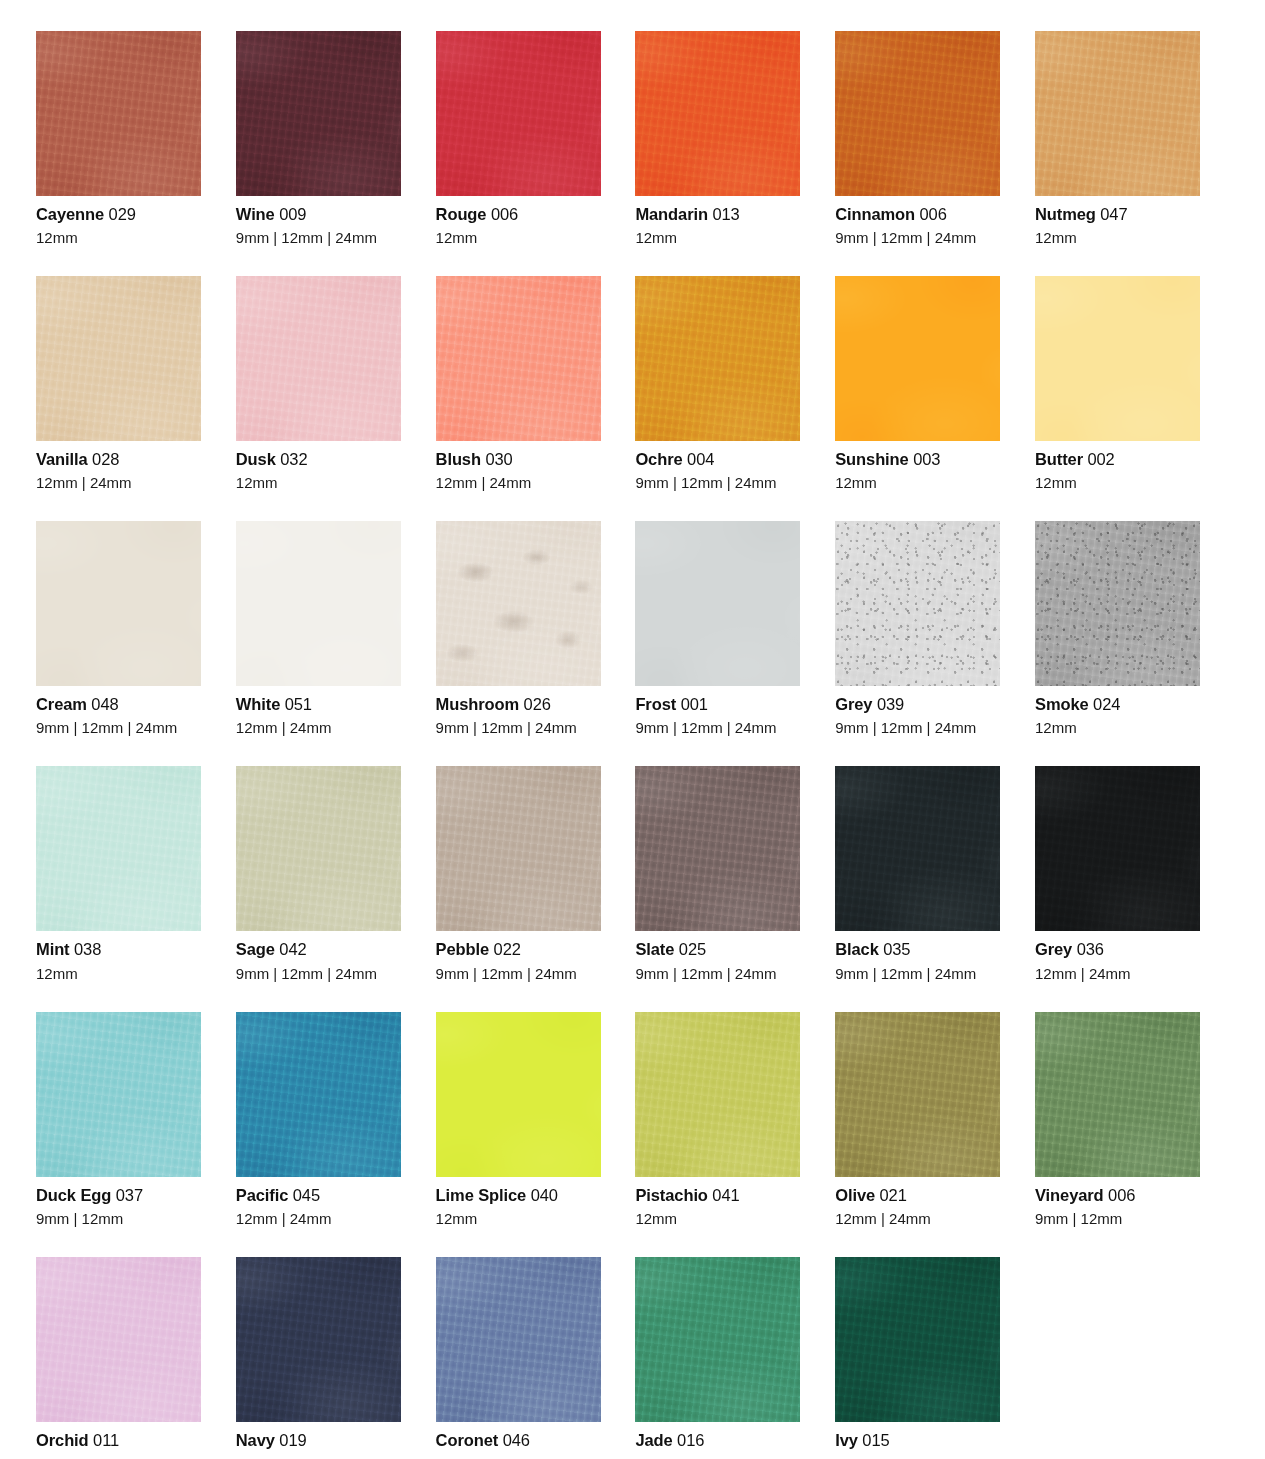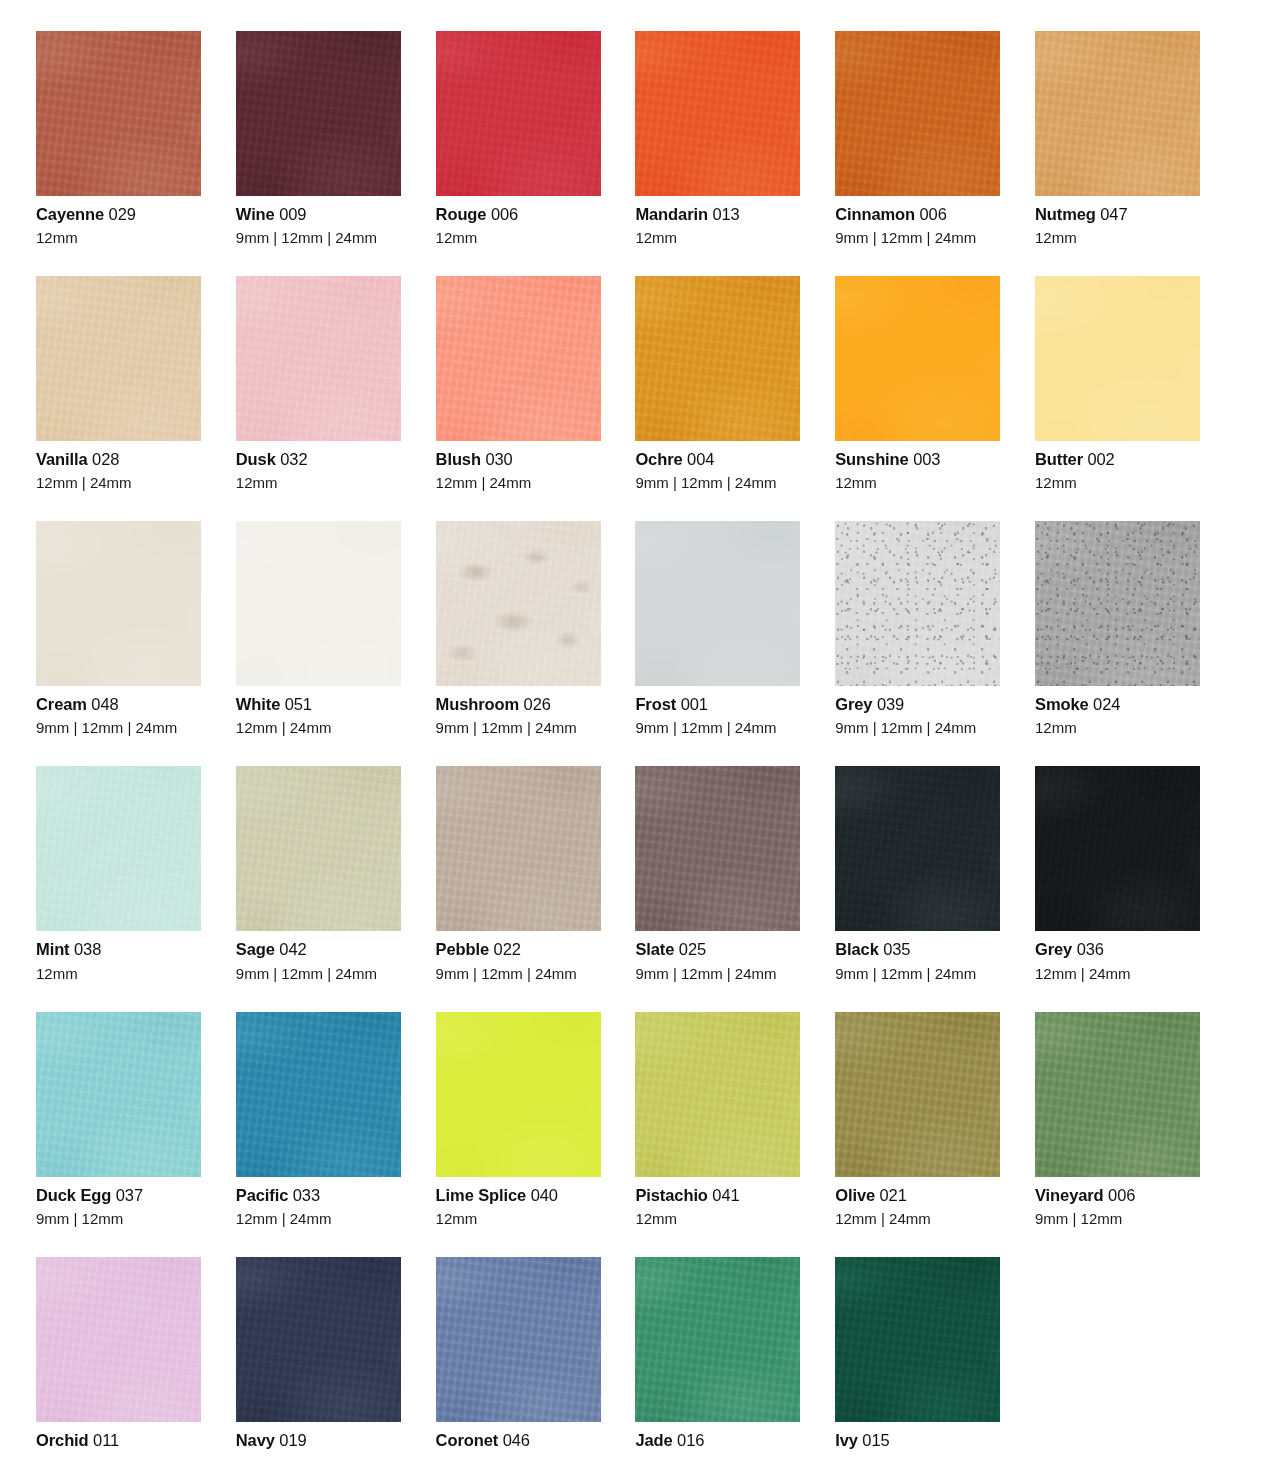--- a/index.html
+++ b/index.html
@@ -358,21 +358,21 @@
           <div class="name"><b>Duck Egg</b> <span class="num">037</span></div>
           <div class="thick">9mm | 12mm</div>
         </div>
       </div>
       <div class="cell">
         <div class="swatch" style="background-color: rgb(46, 138, 173);">
           <div class="tex a"></div>
           <div class="tex b"></div>
         </div>
         <div class="meta">
-          <div class="name"><b>Pacific</b> <span class="num">033</span></div>
+          <div class="name"><b>Pacific</b> <span class="num">045</span></div>
           <div class="thick">12mm | 24mm</div>
         </div>
       </div>
       <div class="cell">
         <div class="swatch" style="background-color: rgb(220, 237, 62);">
           <div class="tex b"></div>
         </div>
         <div class="meta">
           <div class="name"><b>Lime Splice</b> <span class="num">040</span></div>
           <div class="thick">12mm</div>

